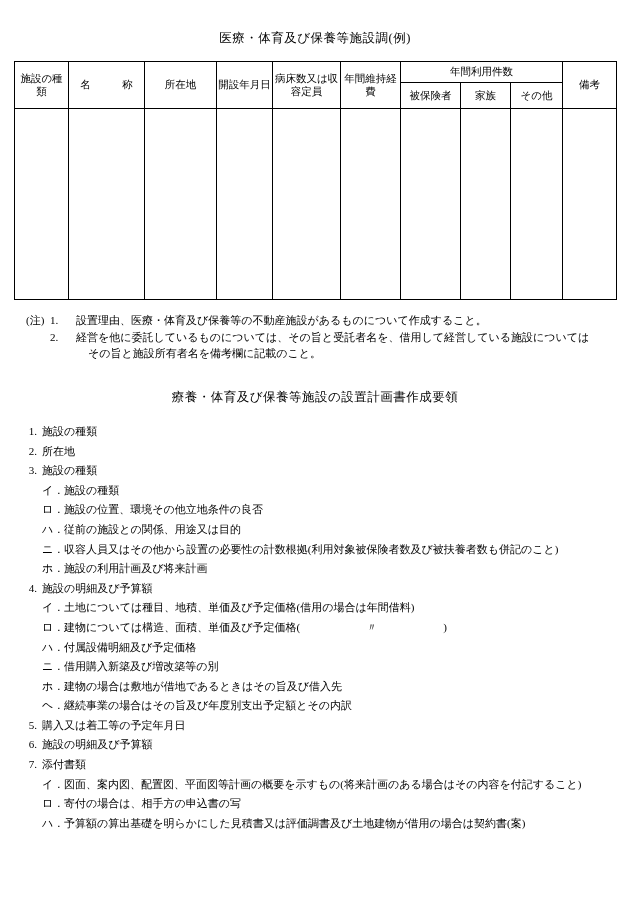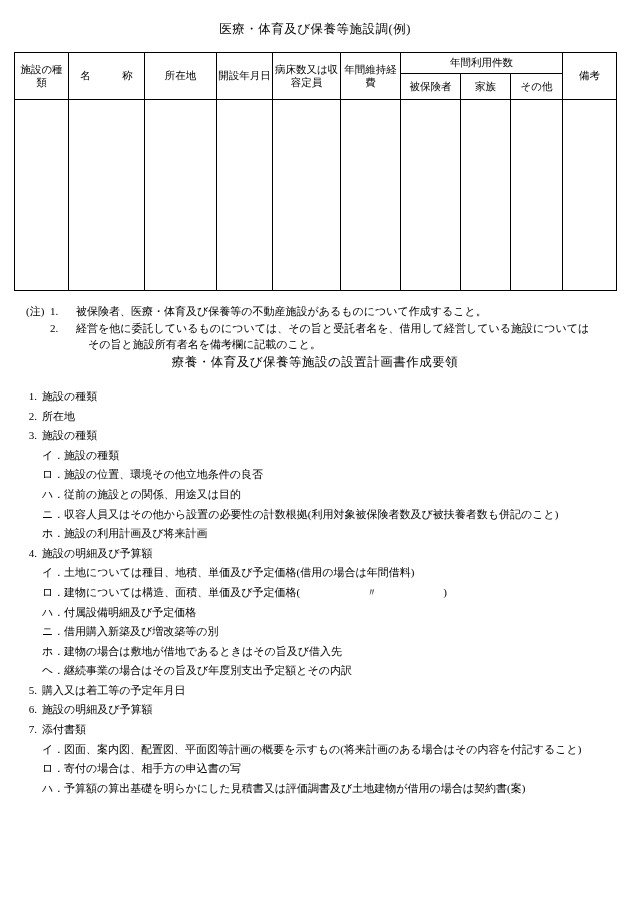--- a/index.html
+++ b/index.html
@@ -17,21 +17,21 @@
   .page {
     position: relative;
     width: 630px;
     height: 916px;
     box-sizing: border-box;
     padding: 0 14px;
   }
   .doc-title {
     text-align: center;
     font-size: 12.5px;
-    margin-top: 21px;
+    margin-top: 30px;
     letter-spacing: 0.5px;
   }
   table.facility {
     border-collapse: collapse;
     width: 602px;
     margin: 14px auto 0 auto;
     table-layout: fixed;
   }
   table.facility th,
   table.facility td {
@@ -79,20 +79,21 @@
   .note-text {
     flex: 1;
   }
   .note-cont {
     padding-left: 74px;
     font-family: Liberation Mono, monospace;
   }
   .section-title {
     text-align: center;
     font-size: 12.5px;
+    margin-top: 26px;
     letter-spacing: 0.5px;
   }
   .outline {
     margin-top: 16px;
     padding-left: 6px;
     font-size: 11px;
     line-height: 1.78;
   }
   .lvl1 {
     display: flex;
@@ -170,21 +171,21 @@
         <td class="body-cell"></td>
         <td class="body-cell"></td>
       </tr>
     </tbody>
   </table>
 
   <div class="notes">
     <div class="note-row">
       <div class="note-label">(注)</div>
       <div class="note-num">1.</div>
-      <div class="note-text">被保険者、医療・体育及び保養等の不動産施設があるものについて作成すること。</div>
+      <div class="note-text">設置理由、医療・体育及び保養等の不動産施設があるものについて作成すること。</div>
     </div>
     <div class="note-row">
       <div class="note-label"></div>
       <div class="note-num">2.</div>
       <div class="note-text">経営を他に委託しているものについては、その旨と受託者名を、借用して経営している施設については</div>
     </div>
     <div class="note-cont">その旨と施設所有者名を備考欄に記載のこと。</div>
   </div>
 
   <div class="section-title">療養・体育及び保養等施設の設置計画書作成要領</div>

